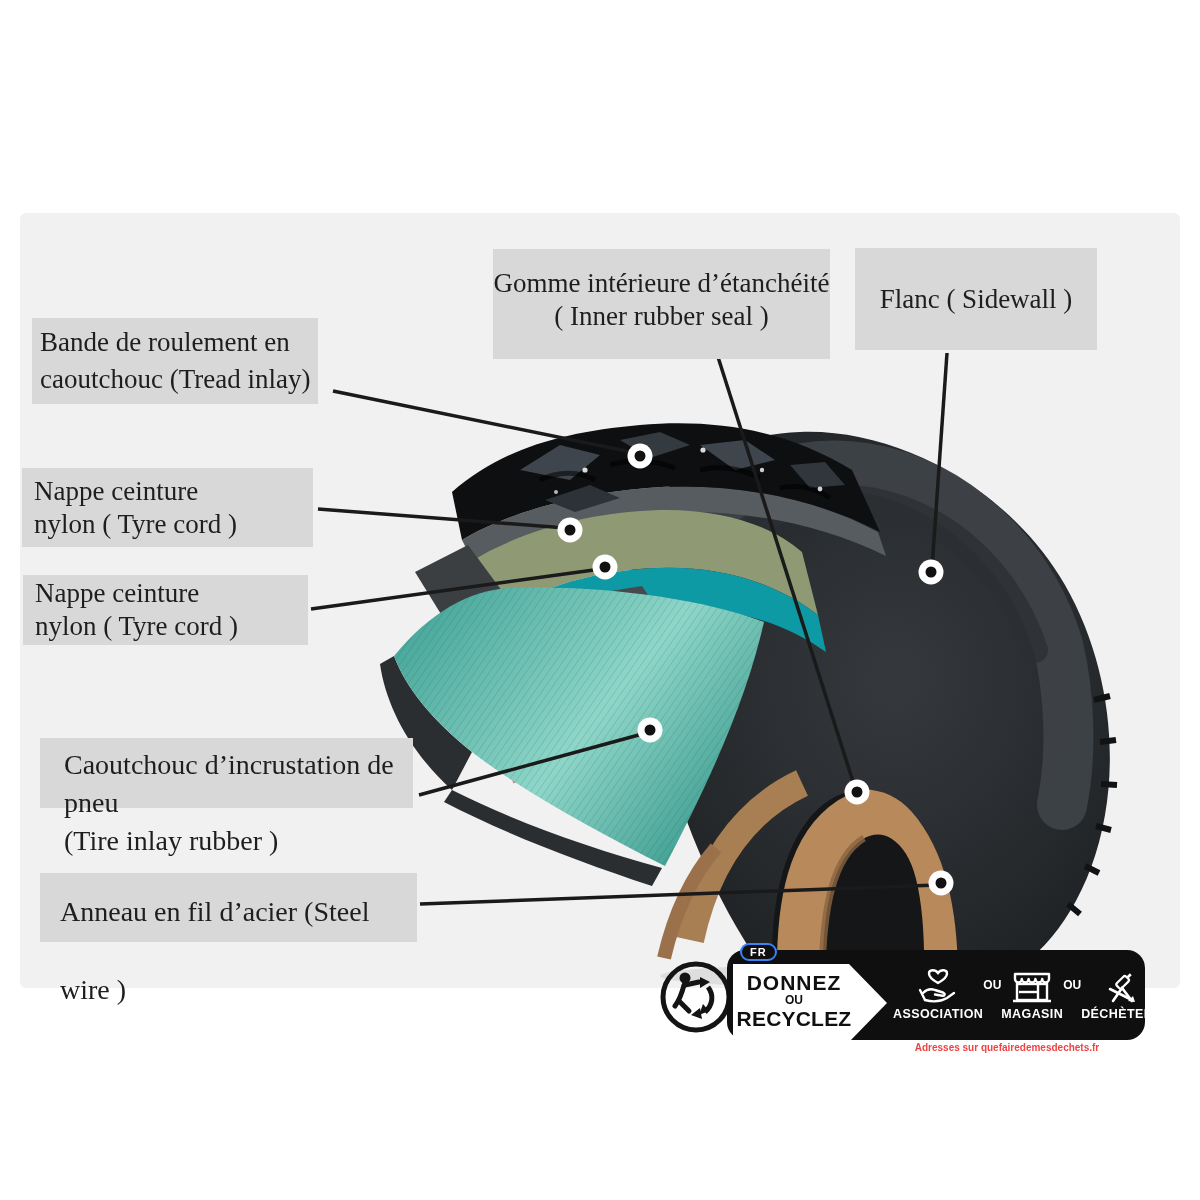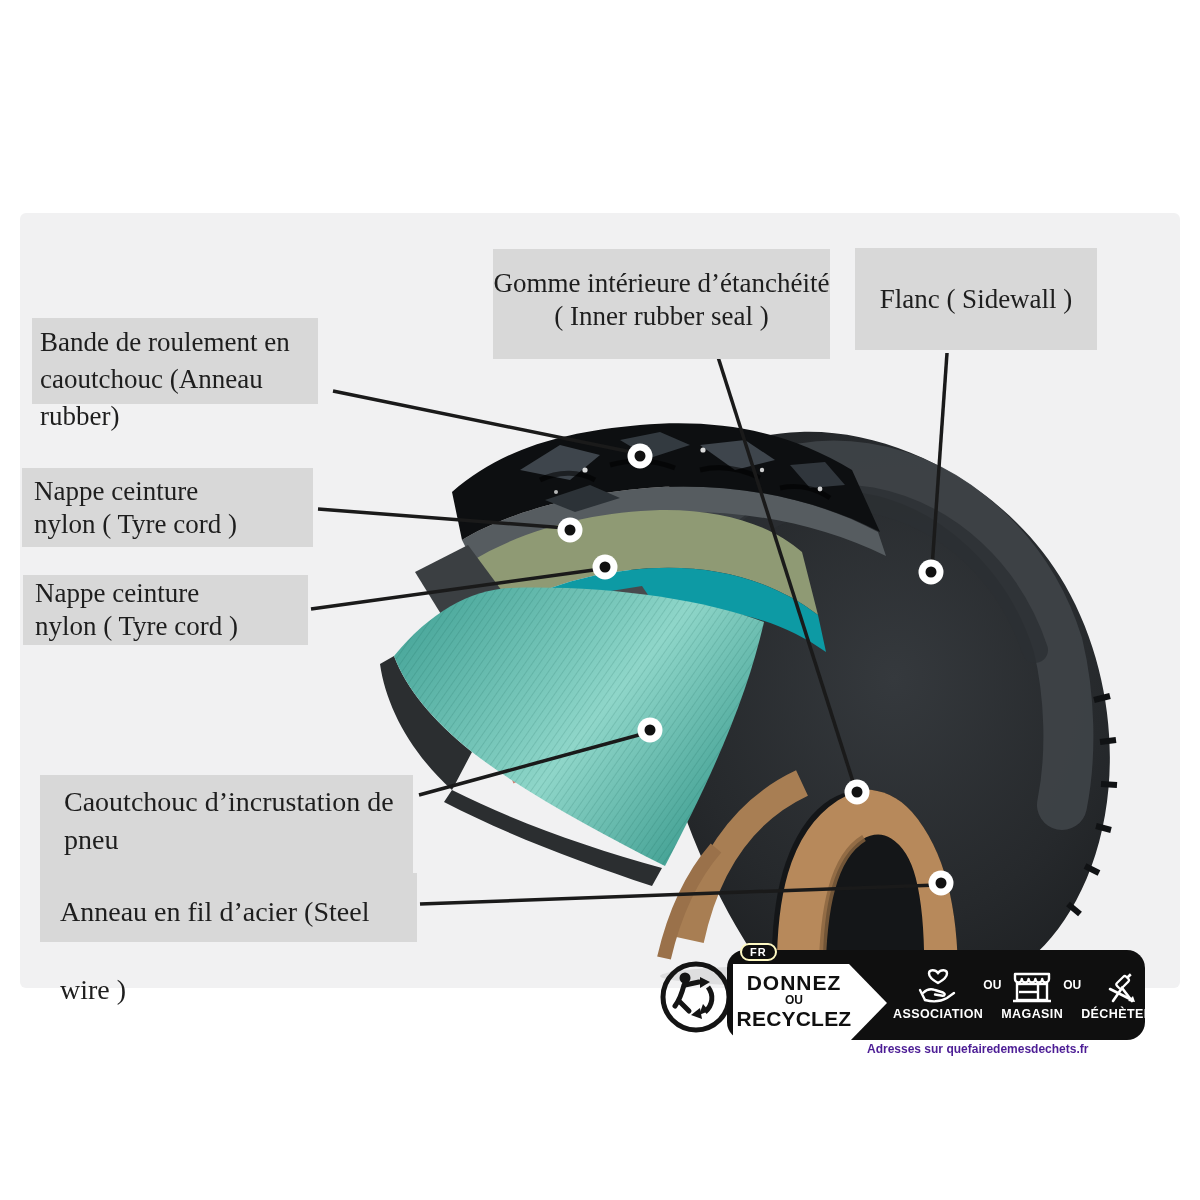--- a/index.html
+++ b/index.html
@@ -11,43 +11,43 @@
              font-family:"Liberation Serif","DejaVu Serif",serif;font-size:27px;}
   .label-box .ln{display:block;}
   .diagram-svg{position:absolute;left:0;top:0;}
 
   
   .lb-tread{left:32px;top:318px;width:286px;height:86px;padding:6px 0 0 8px;line-height:37px;box-sizing:border-box;}
   .lb-cord1{left:22px;top:468px;width:291px;height:79px;padding:7px 0 0 12px;line-height:33px;box-sizing:border-box;}
   .lb-cord2{left:23px;top:575px;width:285px;height:70px;padding:2px 0 0 12px;line-height:33px;box-sizing:border-box;}
   .lb-seal{left:493px;top:249px;width:337px;height:110px;padding-top:18px;line-height:33px;text-align:center;box-sizing:border-box;}
   .lb-flanc{left:855px;top:248px;width:242px;height:102px;line-height:102px;text-align:center;box-sizing:border-box;}
-  .lb-inlay{left:40px;top:738px;width:373px;height:116px;padding:8px 0 0 24px;line-height:38px;font-size:28px;box-sizing:border-box;margin-top:37px;}
+  .lb-inlay{left:40px;top:738px;width:373px;height:70px;padding:8px 0 0 24px;line-height:38px;font-size:28px;box-sizing:border-box;}
   .lb-steel{left:40px;top:873px;width:377px;height:69px;line-height:78px;padding-left:20px;font-size:28px;box-sizing:border-box;}
 
   
   .banner{position:absolute;left:727px;top:950px;width:418px;height:90px;
           background:#0f0f0f;border-radius:18px;}
   .banner-white{position:absolute;left:6px;top:6px;width:154px;height:78px;background:#ffffff;
                 clip-path:polygon(0 0,116px 0,154px 39px,116px 78px,0 78px);margin-top:8px;}
   .banner-white .txt{width:122px;text-align:center;color:#101010;padding-top:7px;}
   .t-donnez{font-size:21px;font-weight:700;letter-spacing:1px;line-height:23px;}
   .t-ou{font-size:12px;font-weight:700;line-height:13px;}
   .t-recyclez{font-size:21px;font-weight:700;letter-spacing:.2px;line-height:24px;}
   .fr-badge{position:absolute;left:13px;top:-7px;background:#0f0f0f;color:#ffffff;
-            border:2px solid #fef9c3;border-radius:11px;font-size:11px;font-weight:700;
+            border:2px solid #3b82f6;border-radius:11px;font-size:11px;font-weight:700;
             padding:1px 8px;letter-spacing:1px;}
   .options{position:absolute;left:166px;right:8px;top:6px;bottom:6px;display:flex;
            align-items:center;justify-content:space-between;}
   .option{display:flex;flex-direction:column;align-items:center;color:#ffffff;}
   .option .opt-label{font-size:12.5px;font-weight:700;letter-spacing:.4px;margin-top:2px;}
   .ou-sep{color:#ffffff;font-size:12px;font-weight:700;transform:translateY(-10px);}
   .triman{position:absolute;left:656px;top:957px;}
-  .footer-link{position:absolute;left:867px;top:1042px;width:280px;text-align:left;
-               color:#4c1d95;font-size:12px;font-weight:700;}
+  .footer-link{position:absolute;left:867px;top:1042px;width:280px;text-align:center;
+               color:#ef4444;font-size:10px;font-weight:700;}
 </style>
 </head>
 <body>
 
 <div class="stage">
 
   <div class="panel"></div>
 
   <svg class="diagram-svg" width="1200" height="1200" viewBox="0 0 1200 1200">
     <defs>
@@ -179,21 +179,21 @@
         </g>
       <g>
           <circle cx="941" cy="883" r="12.5" fill="#ffffff"></circle>
           <circle cx="941" cy="883" r="5.5" fill="#111111"></circle>
         </g>
     </g>
   </svg>
 
   <div class="label-box lb-tread">
     <span class="ln">Bande de roulement en</span>
-    <span class="ln">caoutchouc (Anneau rubber)</span>
+    <span class="ln">caoutchouc (Tread inlay)</span>
   </div>
 
   <div class="label-box lb-cord1">
     <span class="ln">Nappe ceinture</span>
     <span class="ln">nylon ( Tyre cord )</span>
   </div>
 
   <div class="label-box lb-cord2">
     <span class="ln">Nappe ceinture</span>
     <span class="ln">nylon ( Tyre cord )</span>
@@ -203,20 +203,21 @@
     <span class="ln">Gomme intérieure d’étanchéité</span>
     <span class="ln">( Inner rubber seal )</span>
   </div>
 
   <div class="label-box lb-flanc">
     <span>Flanc ( Sidewall )</span>
   </div>
 
   <div class="label-box lb-inlay">
     <span class="ln">Caoutchouc d’incrustation de pneu</span>
+    <span class="ln">(Tire inlay rubber )</span>
   </div>
 
   <div class="label-box lb-steel">
     <span>Anneau en fil d’acier (Steel wire )</span>
   </div>
 
   <svg class="triman" width="80" height="80" viewBox="0 0 80 80">
     <g>
       <circle cx="40" cy="40" r="33" fill="none" stroke="#141414" stroke-width="5"></circle>
       <circle cx="29" cy="21" r="5.5" fill="#141414"></circle>

